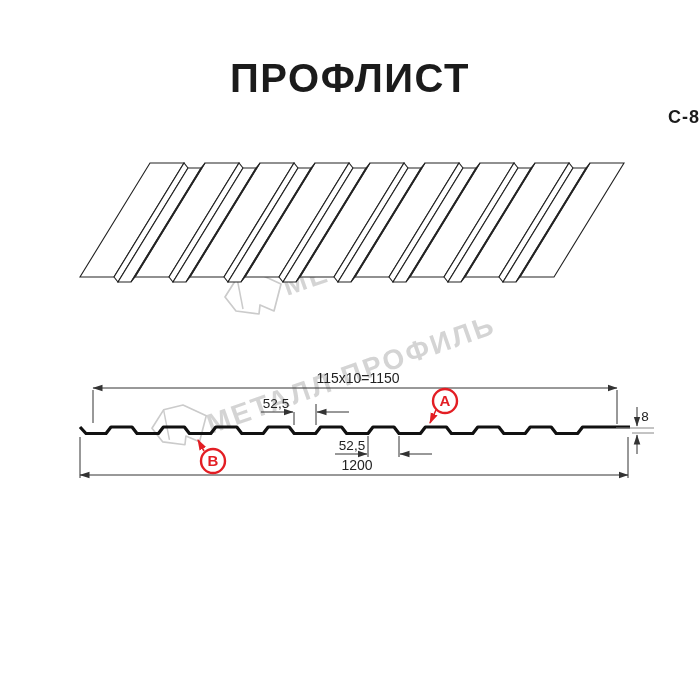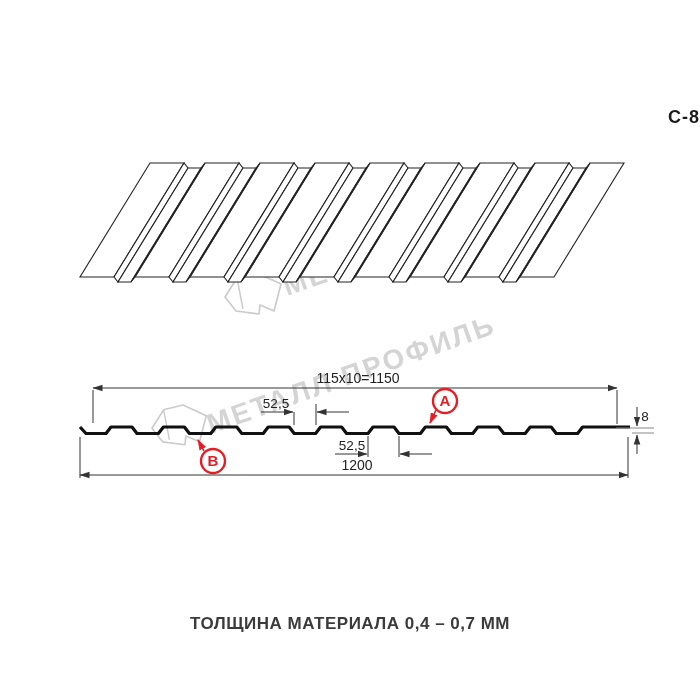--- a/index.html
+++ b/index.html
@@ -15,20 +15,21 @@
   .dimtxt{font-size:14px;fill:#222;font-weight:400;}
   .dimtxt-sm{font-size:13.5px;fill:#222;}
   .wmtxt{font-size:28px;font-weight:700;letter-spacing:2.5px;fill:#cdcdcd;opacity:.85;}
   .redlbl{font-size:15px;font-weight:700;fill:#e31e24;}
 </style>
 </head>
 <body>
 
 <div class="page">
 
+  <div class="title">ПРОФЛИСТ</div>
   <div class="subtitle">С-8</div>
 
   <svg width="700" height="700" viewBox="0 0 700 700">
     <defs>
       <marker id="ma" markerWidth="11" markerHeight="9" refX="9.5" refY="4" orient="auto-start-reverse" markerUnits="userSpaceOnUse">
         <path d="M0,0.7 L10,4 L0,7.3 Z" fill="#333"></path>
       </marker>
       <marker id="mae" markerWidth="11" markerHeight="9" refX="9.5" refY="4" orient="auto" markerUnits="userSpaceOnUse">
         <path d="M0,0.7 L10,4 L0,7.3 Z" fill="#333"></path>
       </marker>
@@ -118,14 +119,13 @@
       <circle cx="445" cy="401" r="12" fill="#fff" stroke="#e31e24" stroke-width="2.4"></circle>
       <text class="redlbl" x="445" y="406" text-anchor="middle">А</text>
     </g>
     <g>
       <line x1="204" y1="451" x2="198" y2="440" stroke="#e31e24" stroke-width="1.6" marker-end="url(#mr)"></line>
       <circle cx="213" cy="461" r="12" fill="#fff" stroke="#e31e24" stroke-width="2.4"></circle>
       <text class="redlbl" x="213" y="466" text-anchor="middle">В</text>
     </g>
   </svg>
 
-  <div class="footer">ТОЛЩИНА МАТЕРИАЛА 0,4 – 0,7 ММ</div>
 </div>
 
 </body></html>

